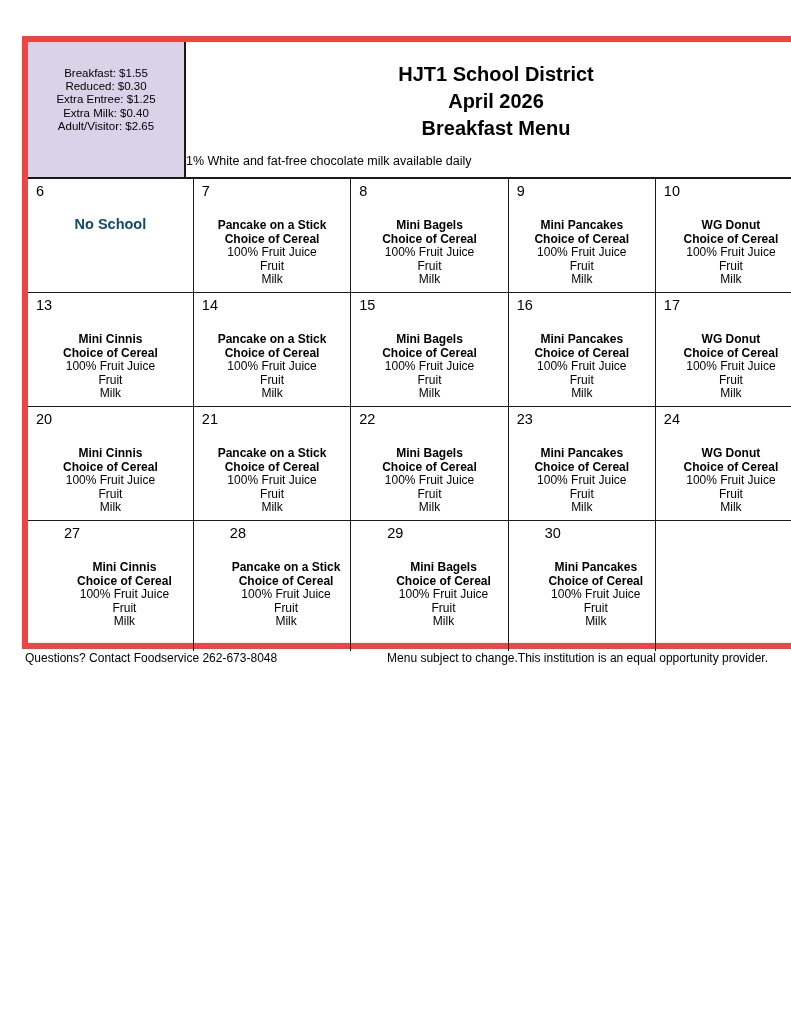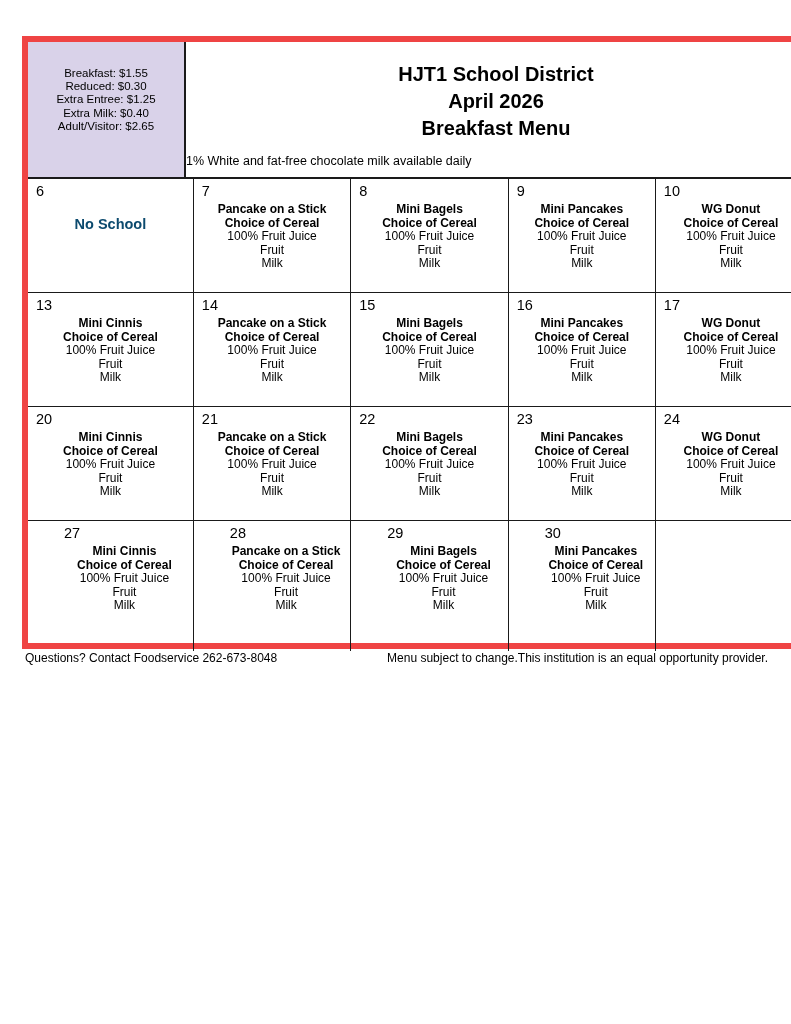--- a/index.html
+++ b/index.html
@@ -77,21 +77,21 @@
   .cell:nth-child(n+16) { border-bottom: none; padding-left: 28px; }
   .day-num {
     font-size: 14.5px;
     padding: 4px 0 0 8px;
     line-height: 16px;
   }
   .menu {
     text-align: center;
     font-size: 12px;
     line-height: 13.6px;
-    margin-top: 4px;
+    margin-top: 20px;
     padding: 0 4px;
   }
   .item.bold { font-weight: bold; }
   .no-school {
     margin-top: 17px;
     text-align: center;
     font-size: 14.5px;
     font-weight: bold;
     color: #ff0000;
   }

